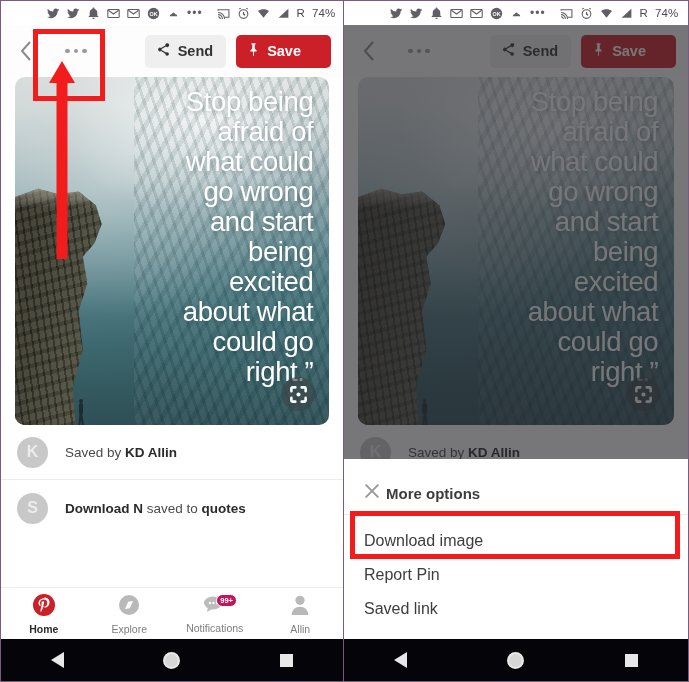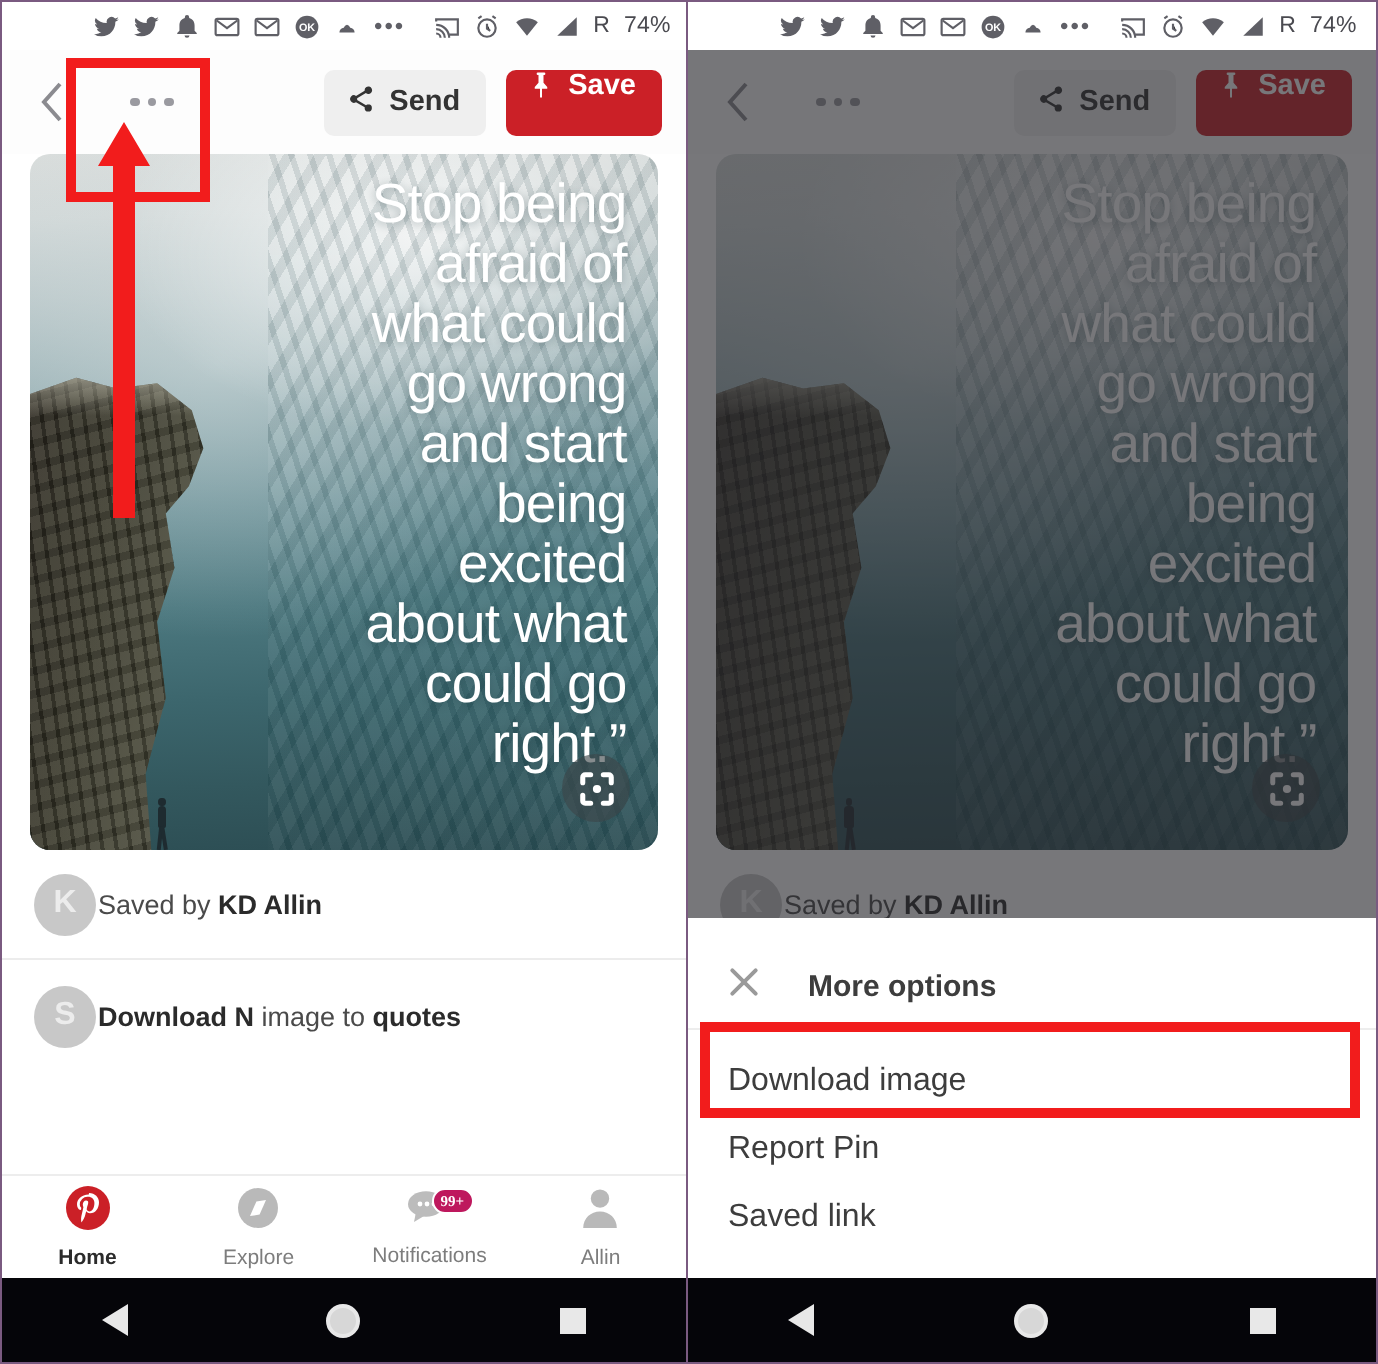--- a/index.html
+++ b/index.html
@@ -60,23 +60,23 @@
   }
   .hdr-more i { width: 4.5px; height: 4.5px; border-radius: 50%; background: #9a9aa0; display: block; }
   .hdr-spacer { flex: 1; }
   .btn-send {
     display: flex; align-items: center; gap: 7px;
     background: #efefef; border-radius: 5px;
     height: 33px; padding: 0 13px 0 11px;
     font-size: 14.5px; font-weight: bold; color: #333; text-align: center;
   }
   .btn-save {
-    display: flex; align-items: flex-start; gap: 6px;
+    display: flex; align-items: center; gap: 6px;
     background: #cb2027; border-radius: 5px;
-    height: 33px; padding: 0 13px 0 10px;
+    height: 33px; padding: 0 30px 0 10px;
     font-size: 14.5px; font-weight: bold; color: #ffffff;
     margin-left: 10px;
   }
 
   
   .pinwrap { padding: 0 14px; }
   .pinimg {
     position: relative;
     height: 348px;
     border-radius: 10px;
@@ -170,21 +170,21 @@
     background: #fff;
   }
   .attr-row.second { height: 56px; }
   .avatar {
     width: 31px; height: 31px; border-radius: 50%;
     background: #c8c8c8; color: #ececec;
     display: flex; align-items: center; justify-content: center;
     font-size: 16px; font-weight: bold;
     flex: 0 0 auto;
   }
-  .attr-txt { margin-left: 1px; font-size: 13.5px; color: #4a4a4a; }
+  .attr-txt { margin-left: 17px; font-size: 13.5px; color: #4a4a4a; }
   .attr-txt b { color: #2b2b2b; }
   .divider { height: 1px; background: #ececec; margin: 0; }
 
   
   .tabbar {
     position: absolute; left: 0; right: 0; bottom: 42px;
     height: 52px;
     background: #ffffff;
     border-top: 1px solid #ededed;
     display: flex;
@@ -199,21 +199,20 @@
   .tab .lbl { font-size: 10.5px; color: #7d7d7d; }
   .tab.active .lbl { color: #2b2b2b; font-weight: bold; }
   .badge {
     position: absolute;
     left: 50%; margin-left: 1px; top: 6px;
     background: #be185d; color: #fff;
     font-size: 7.5px; font-weight: bold;
     border-radius: 9px; padding: 1.5px 3.5px;
     line-height: 1;
     border: 1.4px solid #fff;
-    font-family: Liberation Serif, serif;
   }
 
   
   .navbar {
     position: absolute; left: 0; right: 0; bottom: 0;
     height: 42px; background: #050509;
     display: flex; align-items: center; justify-content: space-around;
   }
   .nav-back { width: 0; height: 0; border-top: 8px solid transparent;
               border-bottom: 8px solid transparent; border-right: 13px solid #e8e8e8; }
@@ -234,21 +233,21 @@
     padding-top: 16px;
     height: 180px;
   }
   .sheet-head {
     display: flex; align-items: center;
     padding: 0 20px 0 18px;
     height: 36px;
   }
   .sheet-title {
     font-size: 15px; font-weight: bold; color: #3d3d3d;
-    margin-left: 22px;
+    margin-left: 4px;
   }
   .sheet-item {
     height: 34px;
     display: flex; align-items: center;
     padding: 0 20px;
     font-size: 16px;
     color: #3d3d3d;
   }
   .sheet-item.first { margin-top: 9px; }
   .sheet-sep { height: 1px; background: #ededed; margin: 3px 0 0; }
@@ -417,21 +416,21 @@
       </div>
     </div>
 
     <div class="attr-row">
       <span class="avatar">K</span>
       <span class="attr-txt"><span>Saved by </span><b>KD Allin</b></span>
     </div>
     <div class="divider"></div>
     <div class="attr-row second">
       <span class="avatar">S</span>
-      <span class="attr-txt"><b>Download N</b><span> image to </span><b>quotes</b></span>
+      <span class="attr-txt"><b>Download N</b><span> saved to </span><b>quotes</b></span>
     </div>
 
     <div class="tabbar">
       <div class="tab active">
         <span>
           <svg width="24" height="24" viewBox="0 0 24 24">
               <circle cx="12" cy="12" r="11" fill="#cb2027"></circle>
               <path fill="#fff" d="M12.4 5.3c-3.9 0-5.9 2.6-5.9 4.8 0 1.3.5 2.5 1.6 2.9.2.1.3 0 .4-.2l.1-.6c.1-.2 0-.3-.1-.4a2.3 2.3 0 01-.6-1.6 3.8 3.8 0 014-3.8c2.1 0 3.3 1.3 3.3 3.1 0 2.3-1 4.2-2.5 4.2a1.2 1.2 0 01-1.3-1.5c.2-1 .7-2.1.7-2.8a1 1 0 00-1.1-1.2c-.9 0-1.6.9-1.6 2.1a3.1 3.1 0 00.3 1.3l-1 4.4c-.3 1.3-.1 2.8 0 3a.1.1 0 00.2 0 11 11 0 001.6-3c.1-.4.6-2.4.6-2.4a2.3 2.3 0 002 1c2.6 0 4.4-2.4 4.4-5.5 0-2.4-2-4.6-5-4.6z"></path>
             </svg>
         </span>

